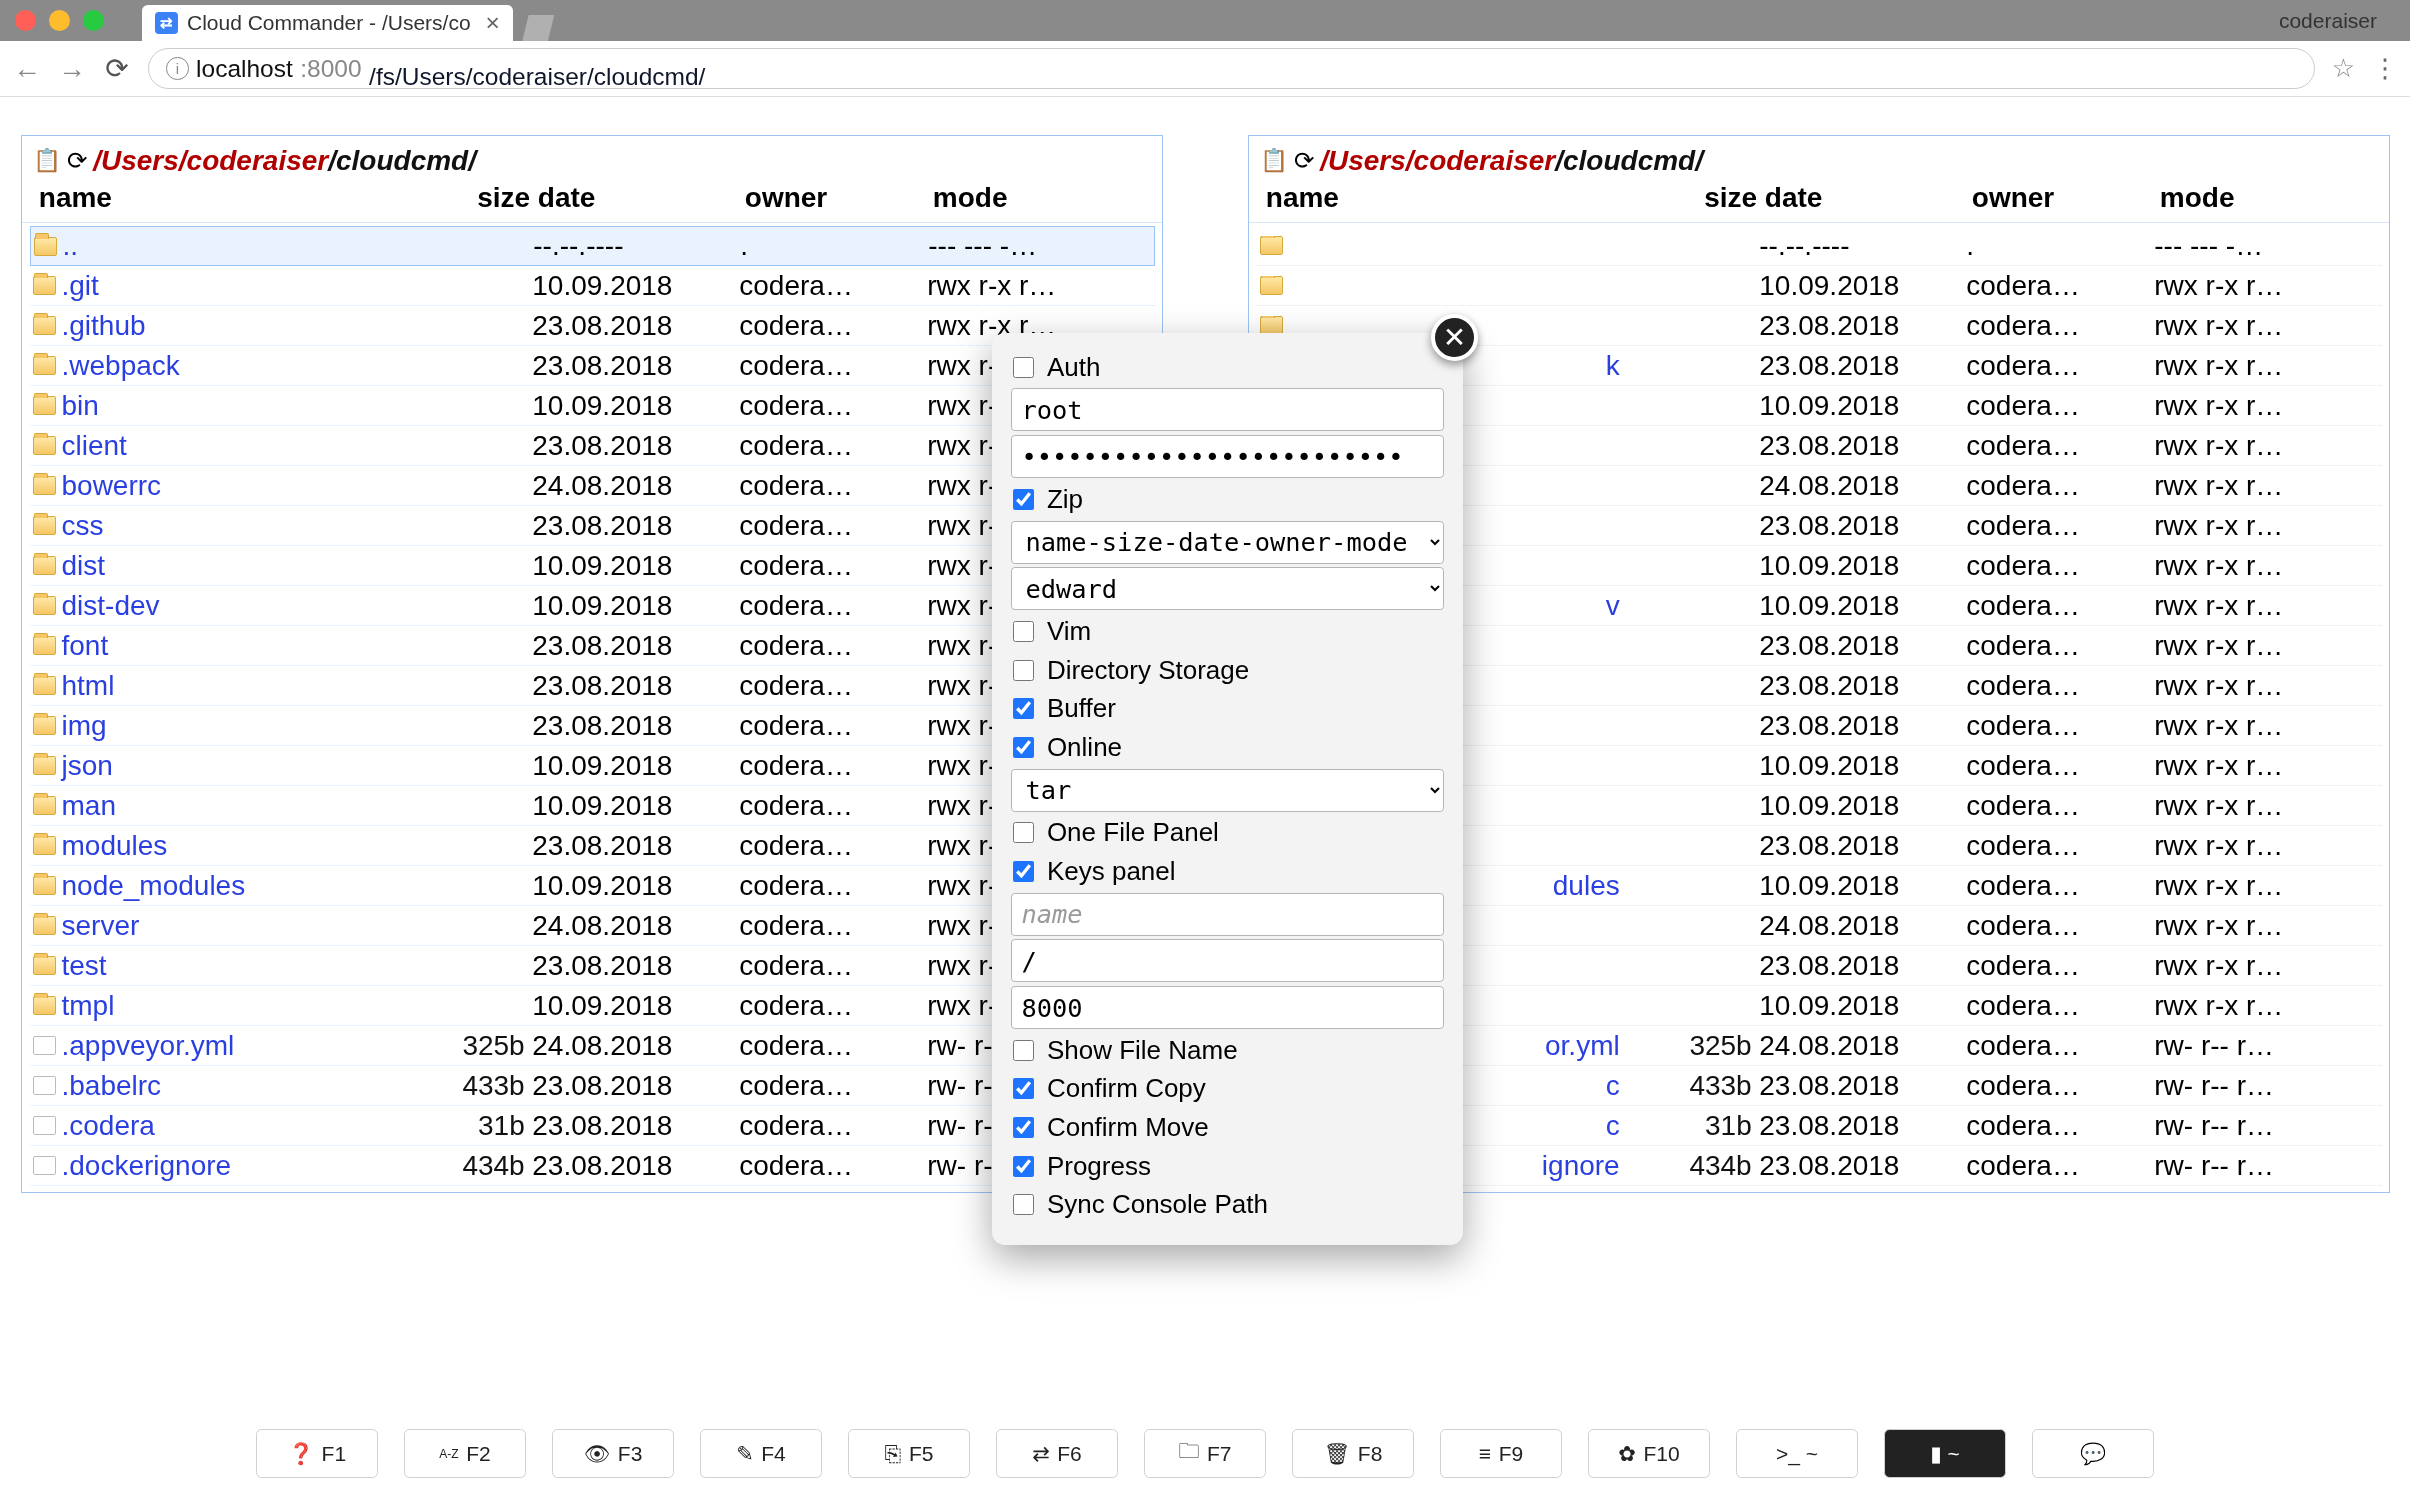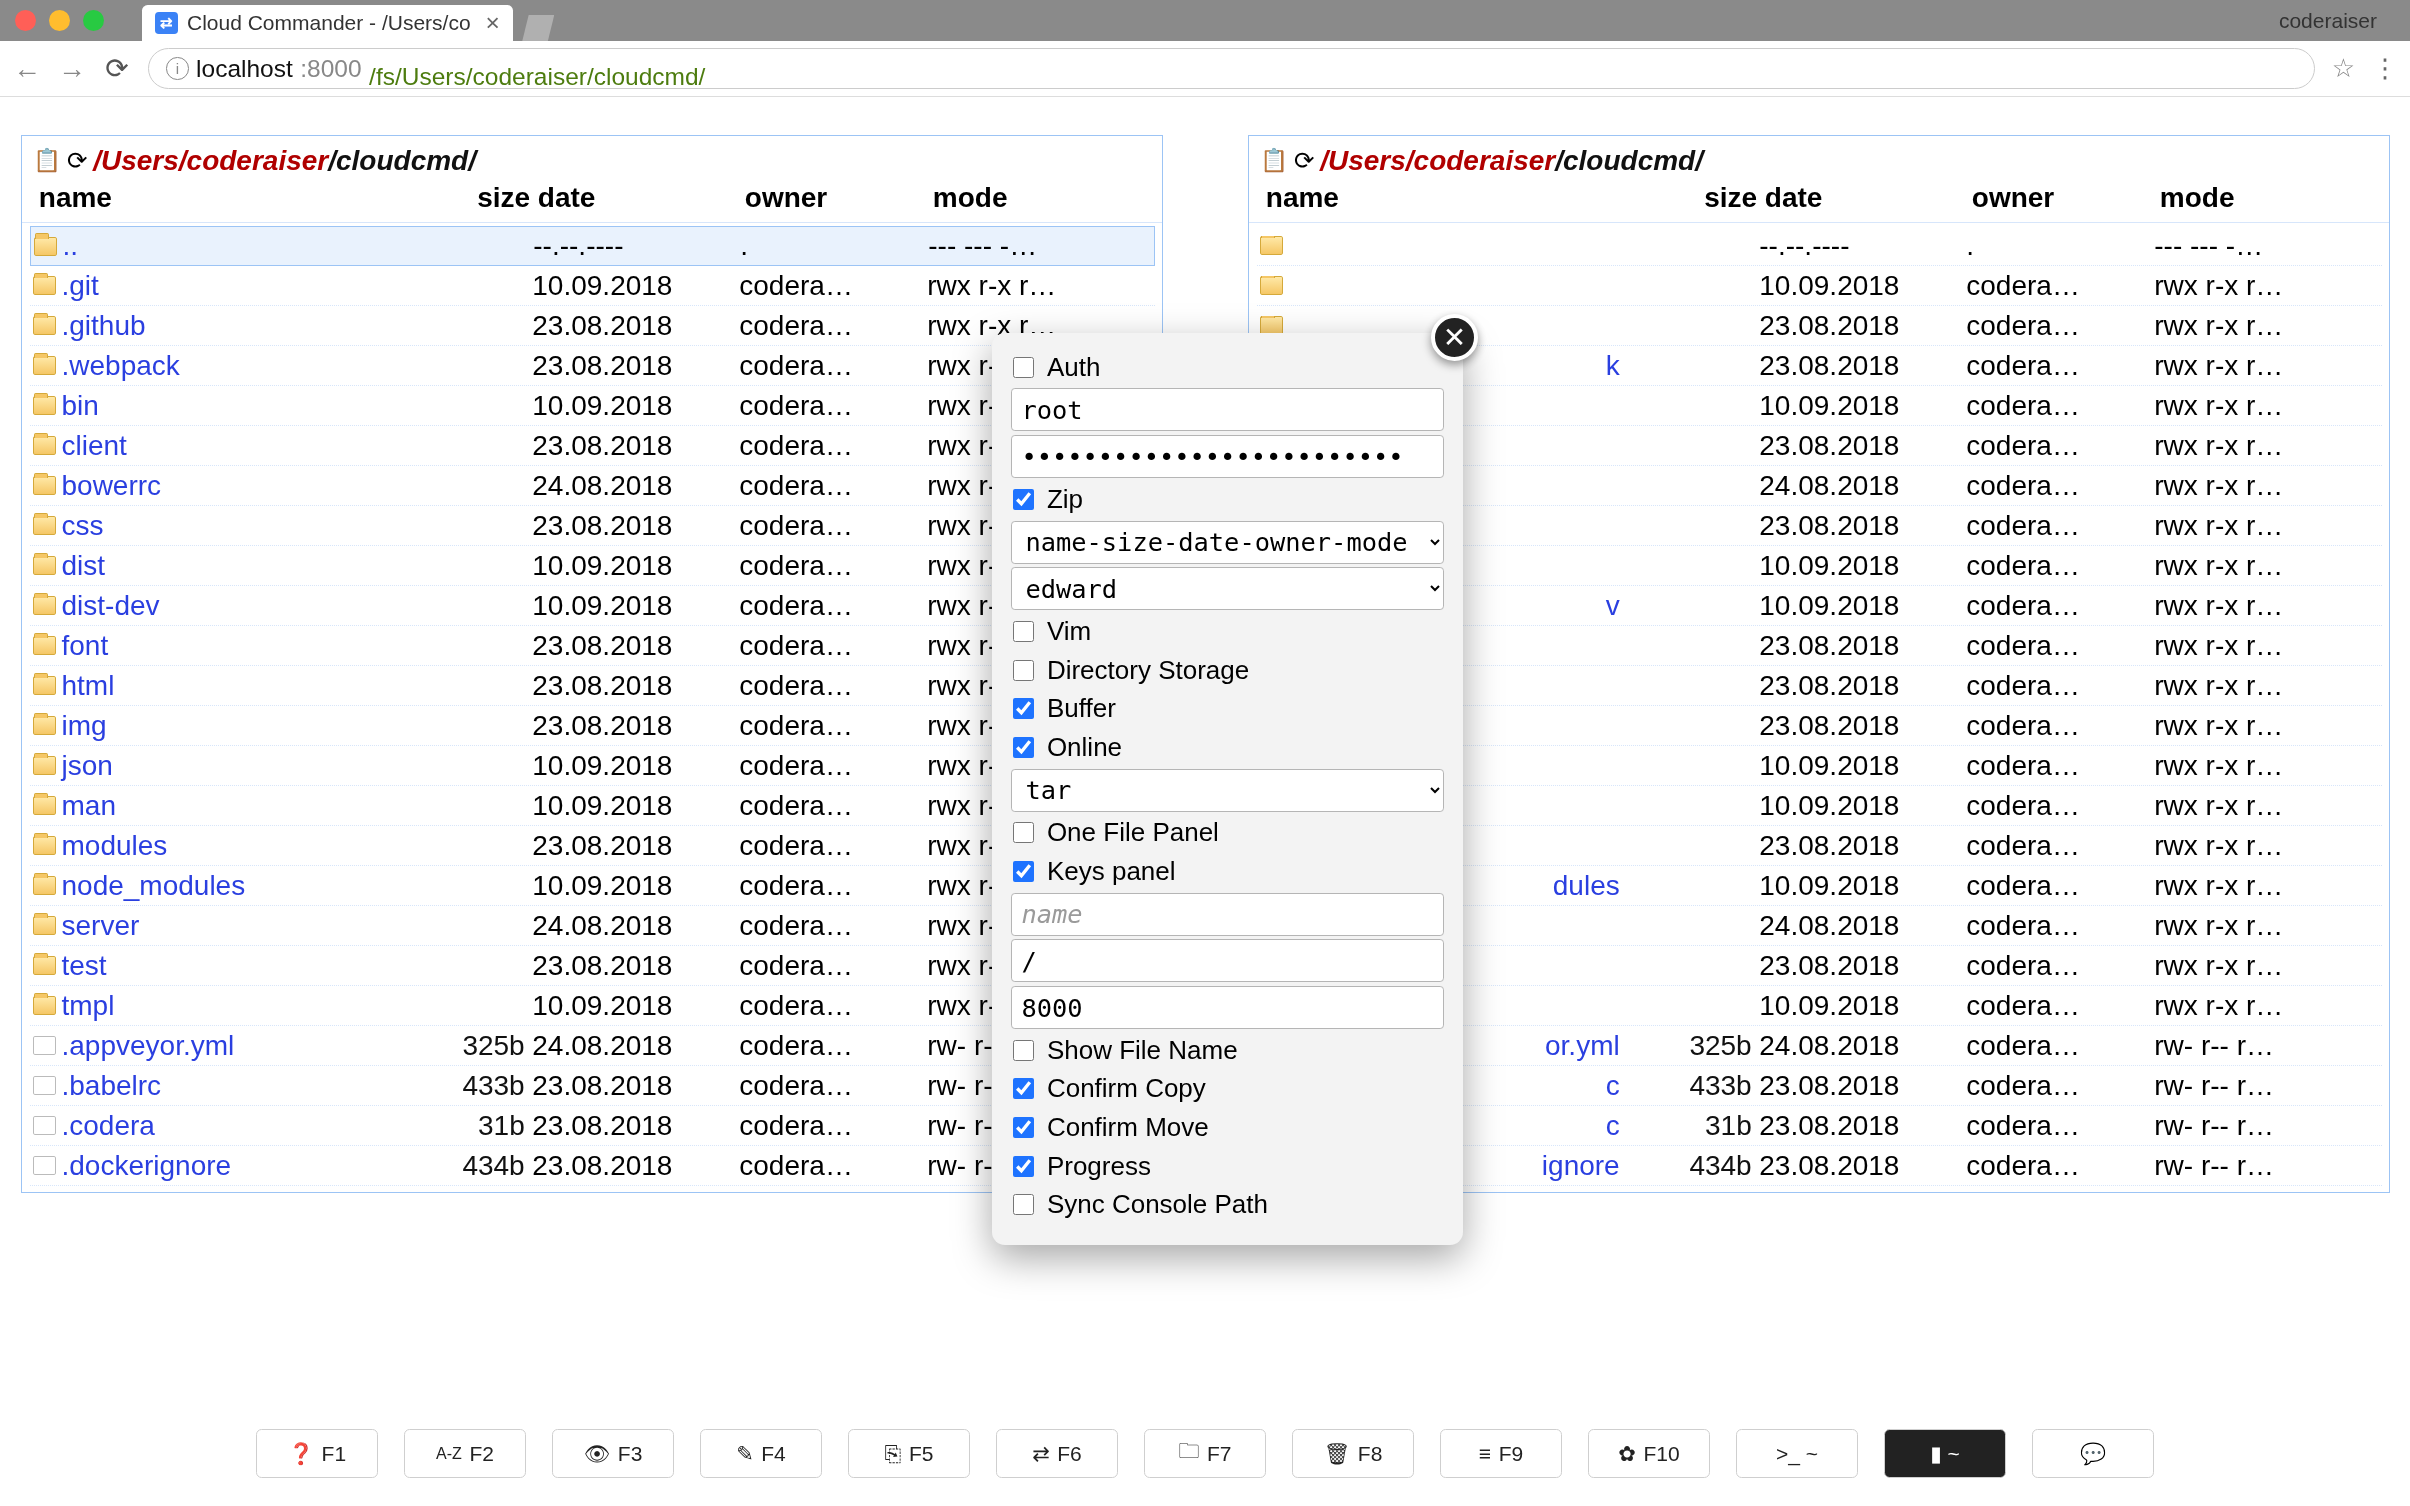--- a/index.html
+++ b/index.html
@@ -14,21 +14,21 @@
 .tab { background: #fff; height: 36px; display: flex; align-items: center; padding: 0 13px; border-top-left-radius: 5.6px; border-top-right-radius: 5.6px; gap: 9.4px; font-size: 21px; color: #333; max-width: 414px; }
 .favicon { width: 22.6px; height: 22.6px; background: #3b82f6; border-radius: 3.8px; display:inline-flex; align-items:center; justify-content:center; color:#fff; font-size:15px; font-weight:bold; }
 .tab .x { color: #666; font-size: 24.5px; margin-left: 5.6px; }
 .newtab { width: 32px; height: 26px; background: #b0b0b0; margin-left: 9.4px; clip-path: polygon(20% 0,100% 0,80% 100%,0 100%); }
 .username { margin-left: auto; margin-right: 19px; color: #333; font-size: 21px; }
 .addrbar { height: 56px; background: #fff; border-bottom: 0.9px solid #ddd; display: flex; align-items: center; padding: 0 13px; gap: 17px; }
 .navbtn { width: 28px; height: 28px; display:inline-flex; align-items:center; justify-content:center; color:#888; font-size:28px; }
 .reload { color:#555; }
 .urlbox { flex:1; height: 41px; border:0.9px solid #ccc; border-radius: 38px; display:flex; align-items:center; padding:0 17px; font-size:24.5px; color:#111; gap:7.5px; }
 .urlbox .info { width:22.6px; height:22.6px; border:1.9px solid #888; border-radius:50%; display:inline-flex; align-items:center; justify-content:center; font-size:15px; color:#888; }
-.urlbox .host { color:#111; } .urlbox .port { color:#888; } .urlbox .path { color:#4d7c0f;margin-top:16px; }
+.urlbox .host { color:#111; } .urlbox .port { color:#888; } .urlbox .path { color:#0f172a;margin-top:16px; }
 .star { font-size:26px; color:#888; } .menu3 { font-size:26px; color:#666; }
 
 .workspace { padding: 38px 21px 0; display:flex; gap: 85px; }
 .panel { flex:1; border: 1.9px solid #9cc4f5; background:#fff; min-width:0; display:flex; flex-direction:column; }
 .panel-head { display:flex; align-items:center; gap:5.6px; padding: 7.5px 11.3px 1.9px; font-family: "Menlo","Monaco",monospace; font-size:28px; }
 .clip { font-size:22.6px; }
 .refresh { font-size:24.5px; }
 .pathseg { font-family: monospace; font-weight:bold;font-style:italic; }
 .pathseg .u1 { color:#b00000; } .pathseg .u2 { color:#b00000; } .pathseg .u3 { color:#111; }
 
@@ -758,21 +758,21 @@
       <span>Sync Console Path</span>
     </div>
 </div>
 
 <div class="fnbar">
   <div class="fnbtn">
       <span class="ic">❓</span>
       <span>F1</span>
     </div>
   <div class="fnbtn">
-      <span class="ic" style="font-size:16px">A-Z</span>
+      <span class="ic" style="font-size:12px">A-Z</span>
       <span>F2</span>
     </div>
   <div class="fnbtn">
       <span class="ic">👁</span>
       <span>F3</span>
     </div>
   <div class="fnbtn">
       <span class="ic">✎</span>
       <span>F4</span>
     </div>

